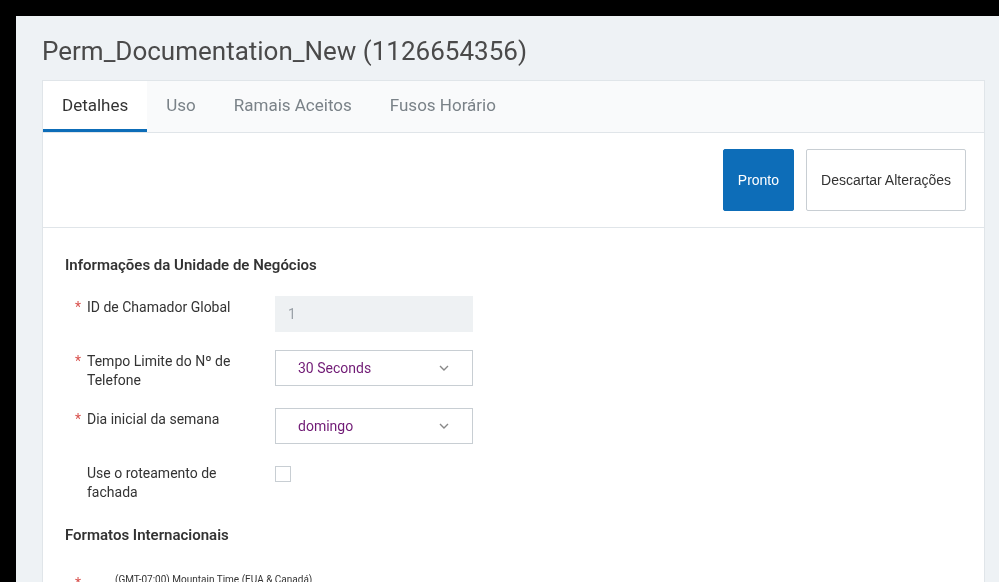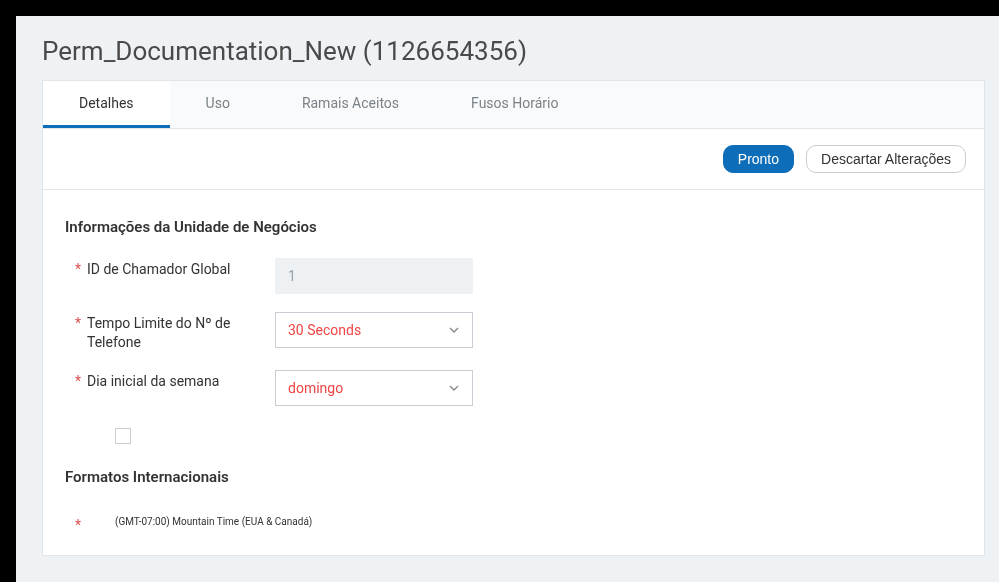--- a/index.html
+++ b/index.html
@@ -31,47 +31,47 @@
       background: #fff;
       margin: 0 26px;
       border: 1px solid #e0e5e9;
     }
     .tabs {
       display: flex;
       border-bottom: 1px solid #e0e5e9;
       background: #f9fafb;
     }
     .tab {
-      padding: 14px 36px;
-      font-size: 14px;
+      padding: 14px 19px;
+      font-size: 17px;
       color: #7a8288;
       cursor: pointer;
       border-bottom: 3px solid transparent;
       background: #f9fafb;
     }
     .tab.active {
       color: #333;
       border-bottom: 3px solid #0d6db8;
       background: #fff;
     }
     .action-bar {
       display: flex;
       justify-content: flex-end;
       gap: 12px;
       padding: 16px 18px;
       border-bottom: 1px solid #e0e5e9;
     }
     .btn {
       font-size: 14px;
-      padding: 5px 14px;
+      padding: 22px 14px;
       border: 1px solid #c8ced3;
       background: #fff;
       color: #333;
       cursor: pointer;
-      border-radius: 10px;
+      border-radius: 2px;
     }
     .btn-primary {
       background: #0d6db8;
       color: #fff;
       border-color: #0d6db8;
     }
     .form-body {
       padding: 28px 22px 22px 22px;
     }
     .section-title {
@@ -115,23 +115,23 @@
       align-items: center;
     }
     .select {
       width: 198px;
       height: 36px;
       border: 1px solid #c8ced3;
       background: #fff;
       display: flex;
       align-items: center;
       justify-content: space-between;
-      padding: 0 12px;
-      font-size: 14px;
-      color: #ef4444;
+      padding: 0 22px;
+      font-size: 14px;
+      color: #701a75;
       cursor: pointer;
     }
     .chevron {
       width: 12px;
       height: 12px;
       display: inline-block;
     }
     .chevron svg {
       display: block;
     }
@@ -215,20 +215,21 @@
               <svg viewBox="0 0 12 12" width="12" height="12">
                   <path d="M2 4 L6 8 L10 4" fill="none" stroke="#888" stroke-width="1.4"></path>
                 </svg>
             </span>
           </div>
         </div>
       </div>
 
       <div class="form-row">
         <span class="req">&nbsp;</span>
+        <div class="label">Use o roteamento de fachada</div>
         <div class="control">
           <div class="checkbox"></div>
         </div>
       </div>
 
       <div class="section-title second">Formatos Internacionais</div>
 
       <div class="row-tz">
         <span class="req">*</span>
         <div class="control">

